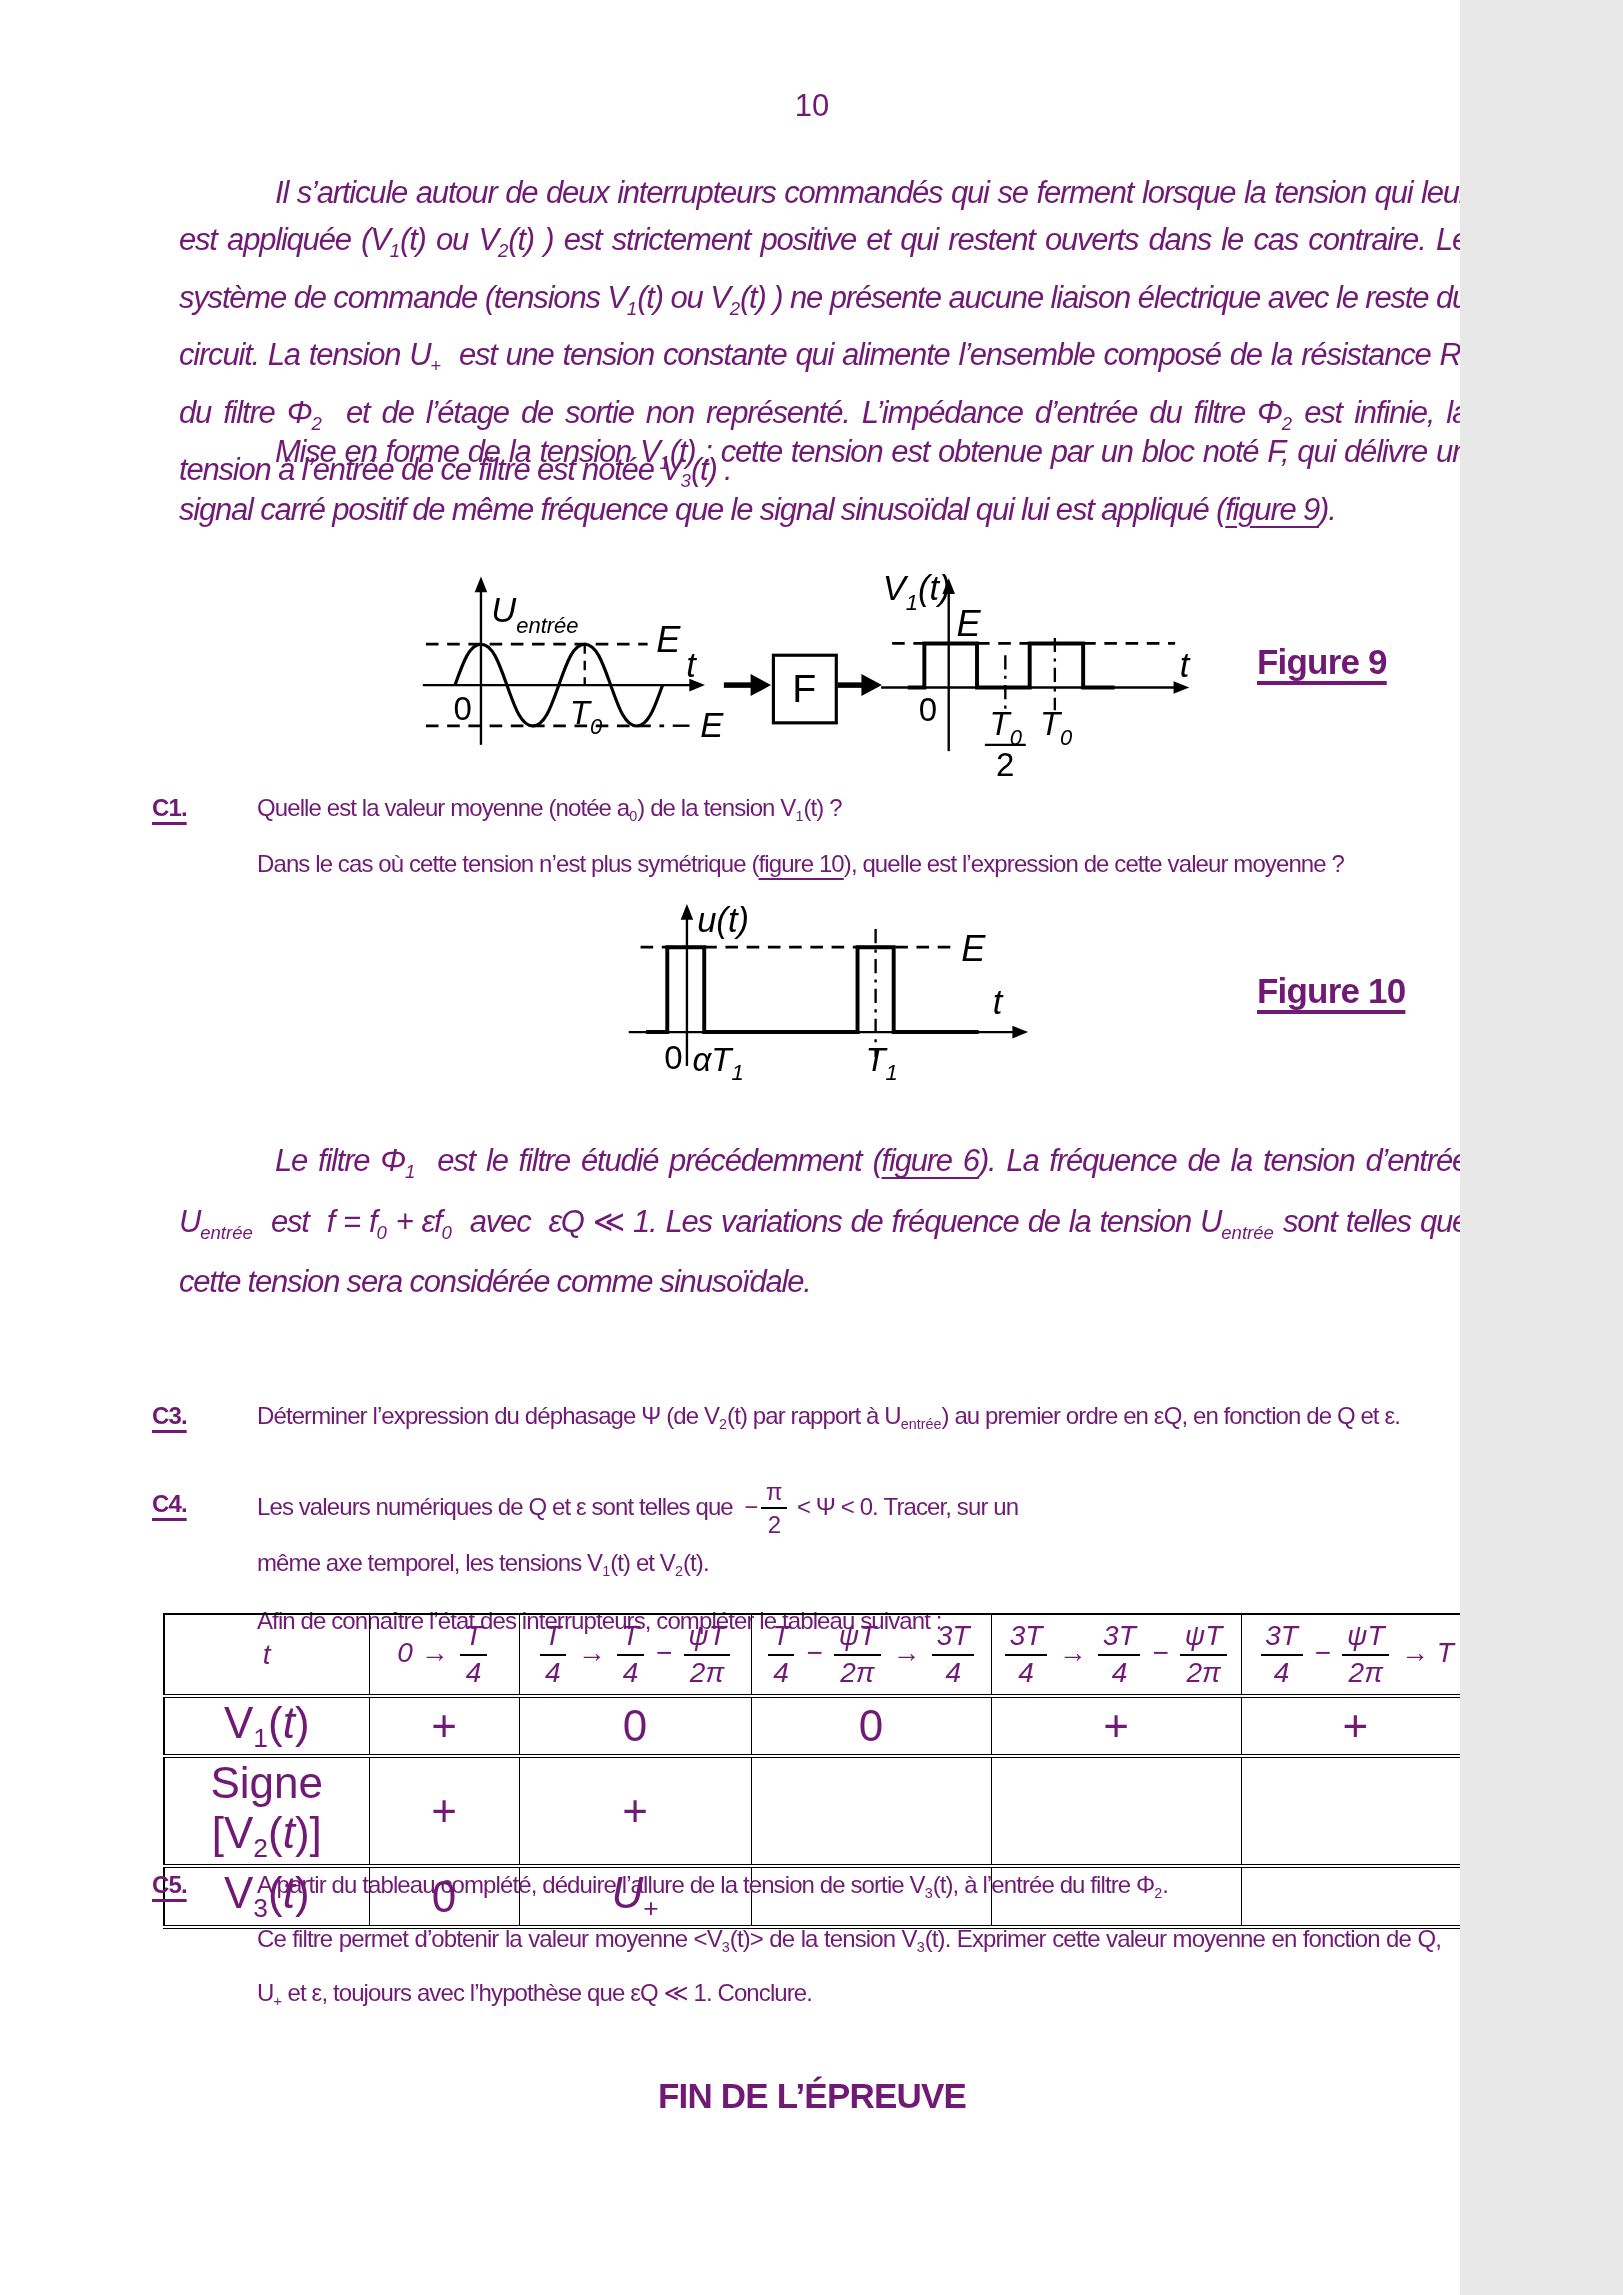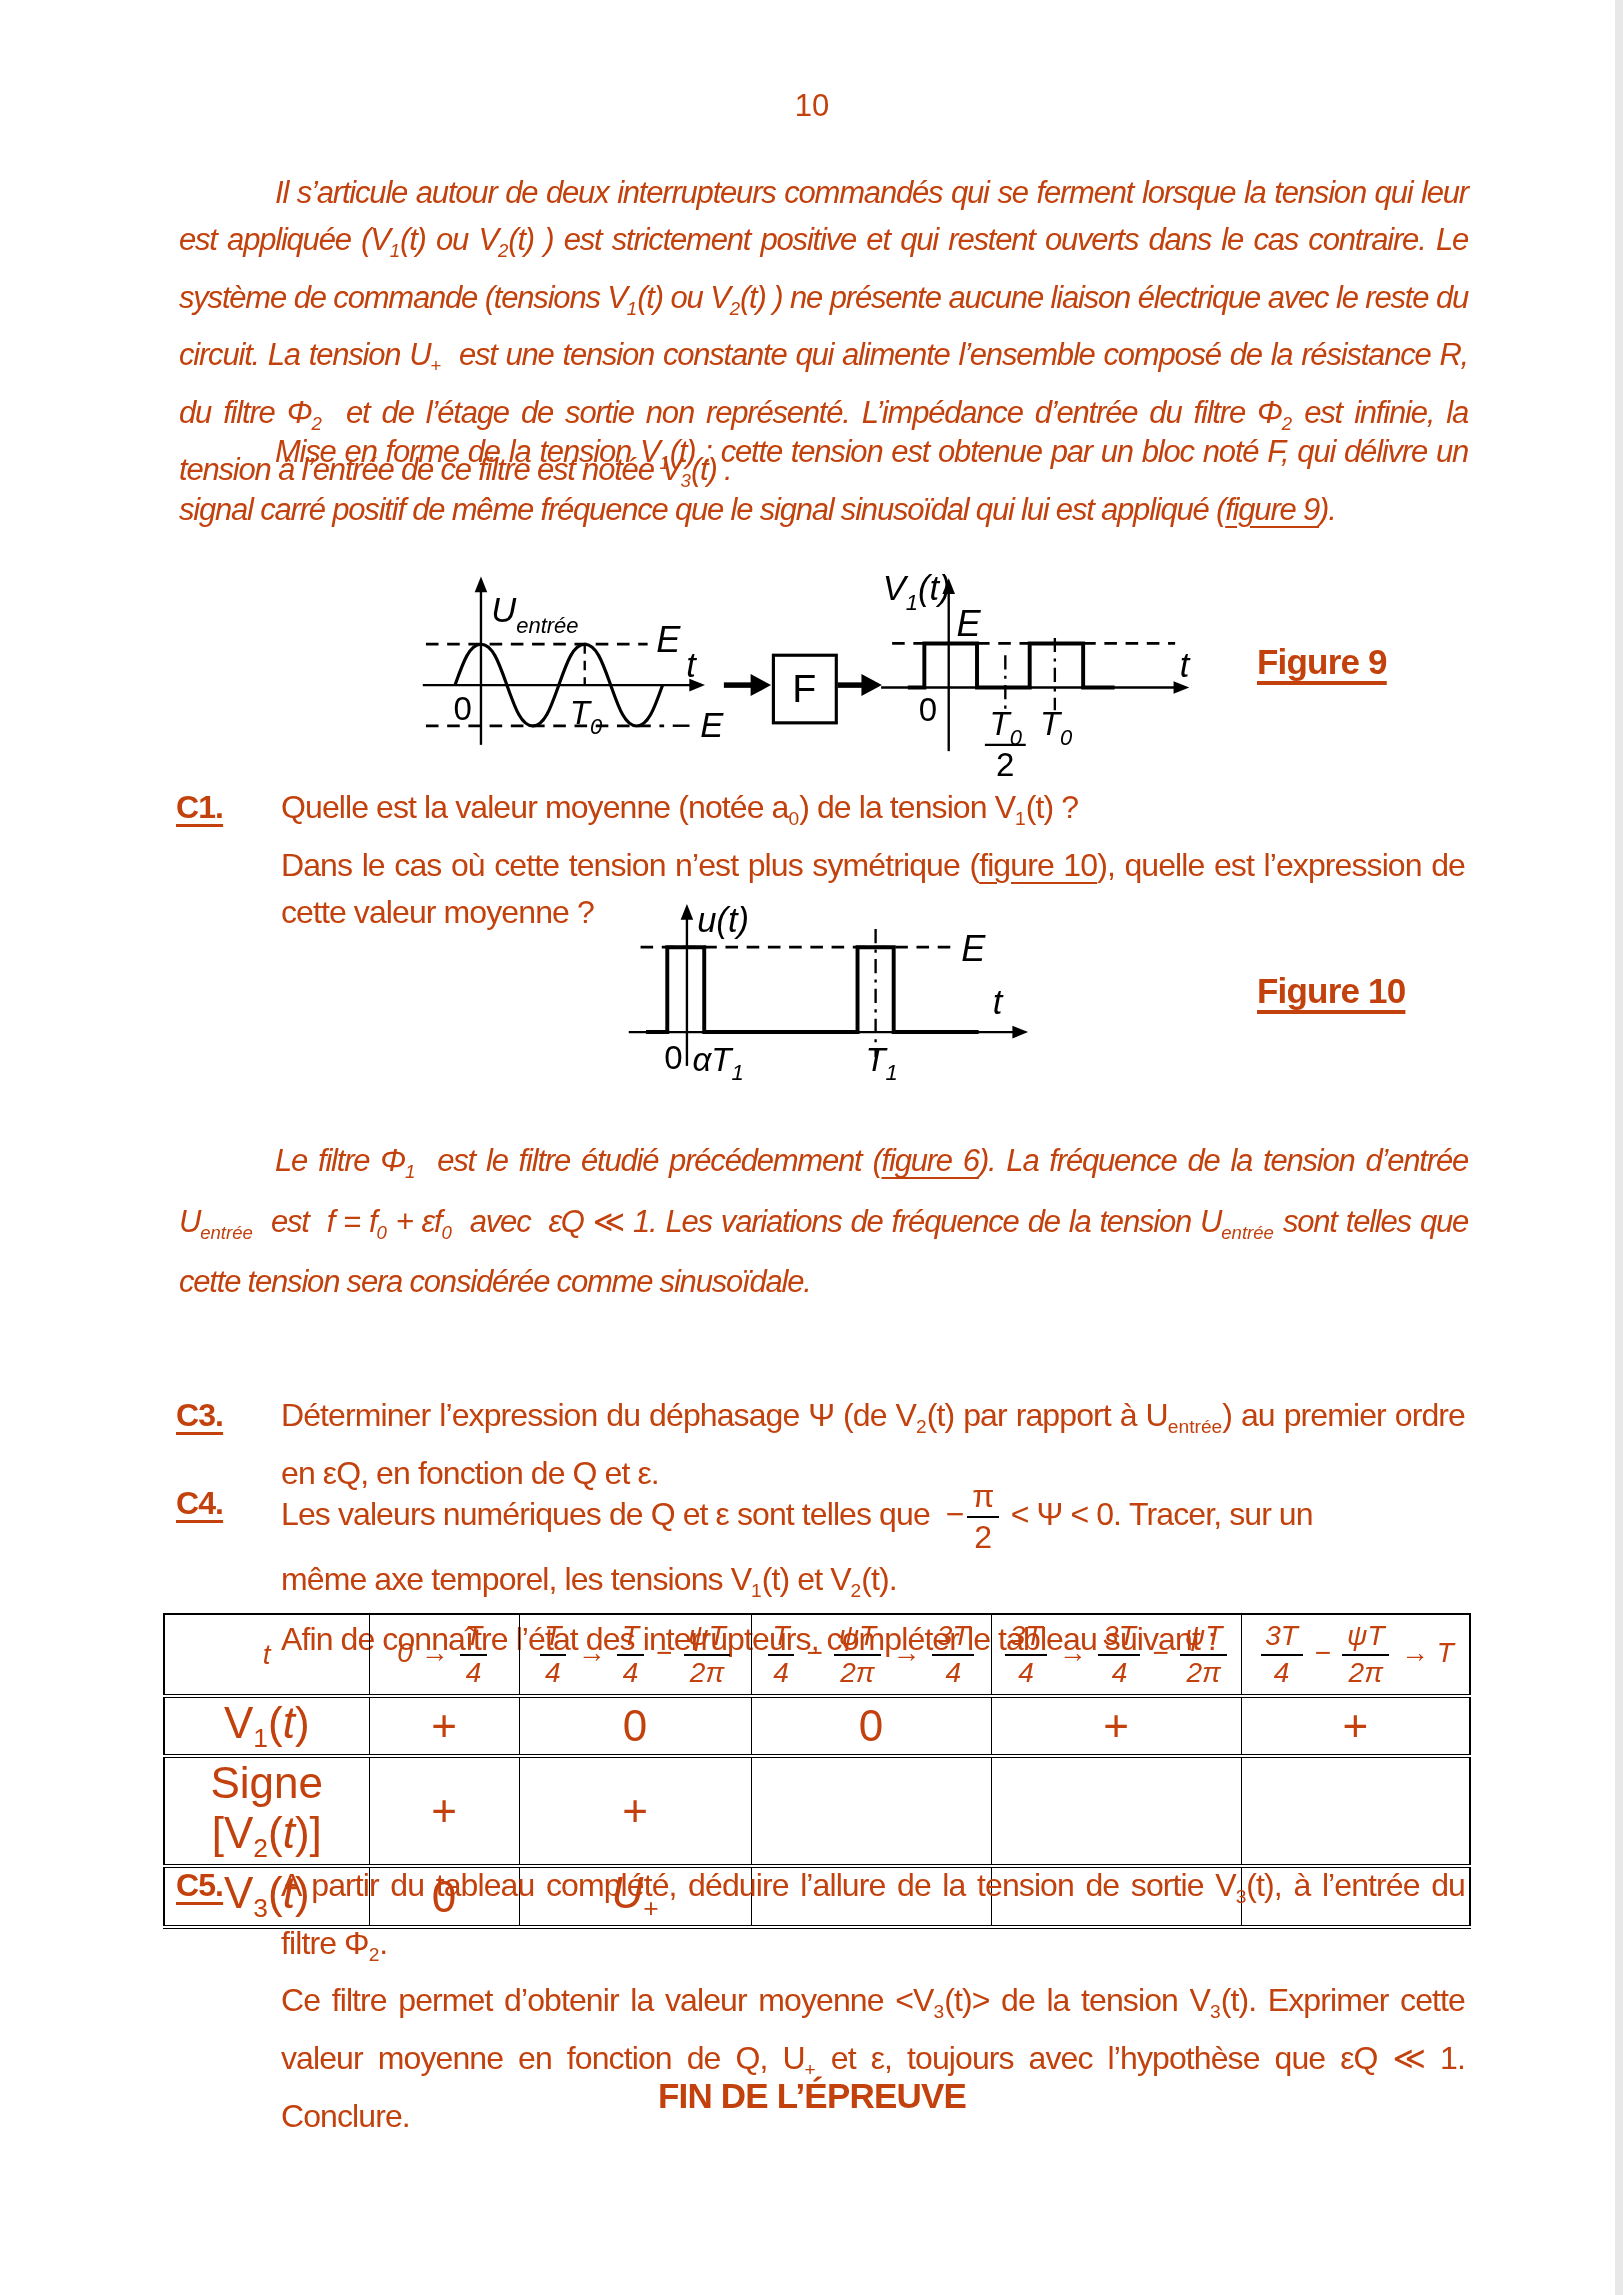--- a/index.html
+++ b/index.html
@@ -1,32 +1,32 @@
 <!DOCTYPE html>
 <html style="font-size:12.6px"><head>
 <meta charset="utf-8">
 <style>
   html,body{margin:0;padding:0;background:#e8e8e8;}
   .sheet{
-    position:relative; width:1615px; height:2295px; background:#ffffff;
-    font-family:"Liberation Sans","DejaVu Sans",sans-serif; color:#c2410c;
+    position:relative; width:1460px; height:2295px; background:#ffffff;
+    font-family:"Liberation Sans","DejaVu Sans",sans-serif; color:#701a75;
     overflow:hidden;
   }
   .abs{position:absolute;}
   
   .pagenum{top:88px; left:0; width:1624px; text-align:center; font-size:31px;}
   .para{
     left:179px; width:1289px; font-size:31px; line-height:47px;
     font-style:italic; text-align:justify; letter-spacing:-1.2px; hyphens:none;
   }
   .para.indent{text-indent:96px;}
   #p1{top:169px;}
   #p2{top:428px;}
   #p3{top:1100px; line-height:50px;margin-top:36px;}
-  .q{left:176px; width:1293px; font-size:32px; line-height:47px; letter-spacing:-0.9px;}
+  .q{left:152px; width:1293px; font-size:24px; line-height:47px; letter-spacing:-0.9px;}
   .qlabel{
     position:absolute; left:0; top:0; font-weight:bold;
     text-decoration:underline; text-decoration-thickness:3.1px; text-underline-offset:5.5px;
   }
   .qbody{margin-left:105px; width:1184px; text-align:justify;}
   #c1{top:784px;}
   #c2{top:1245px; line-height:53px;}
   #c3{top:1371px;margin-top:21px;}
   #c4{top:1451px; line-height:49px;margin-top:28px;}
   #c5{top:1862px; line-height:46px;}

